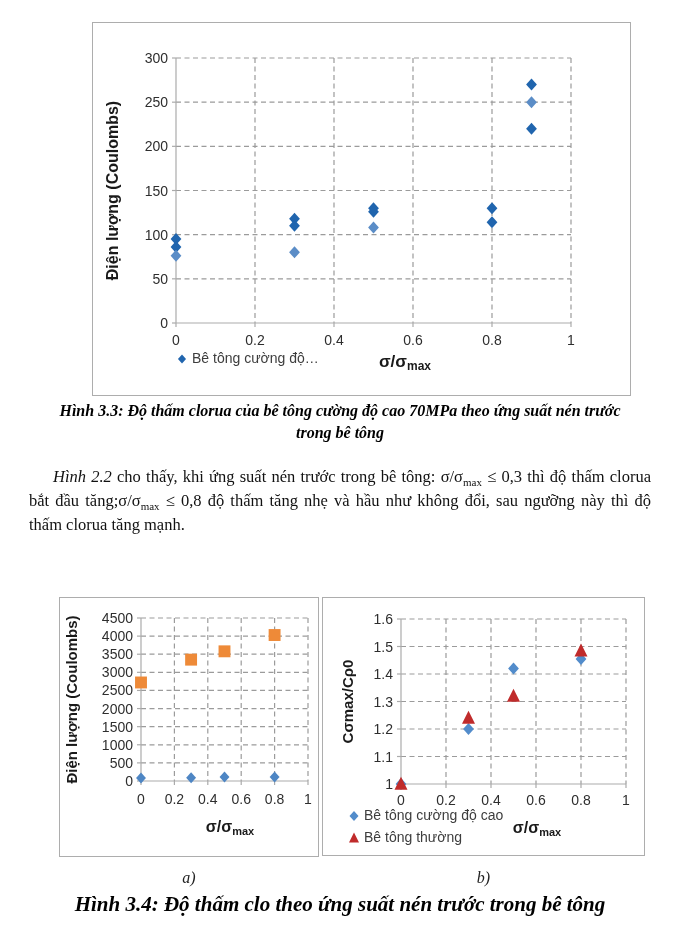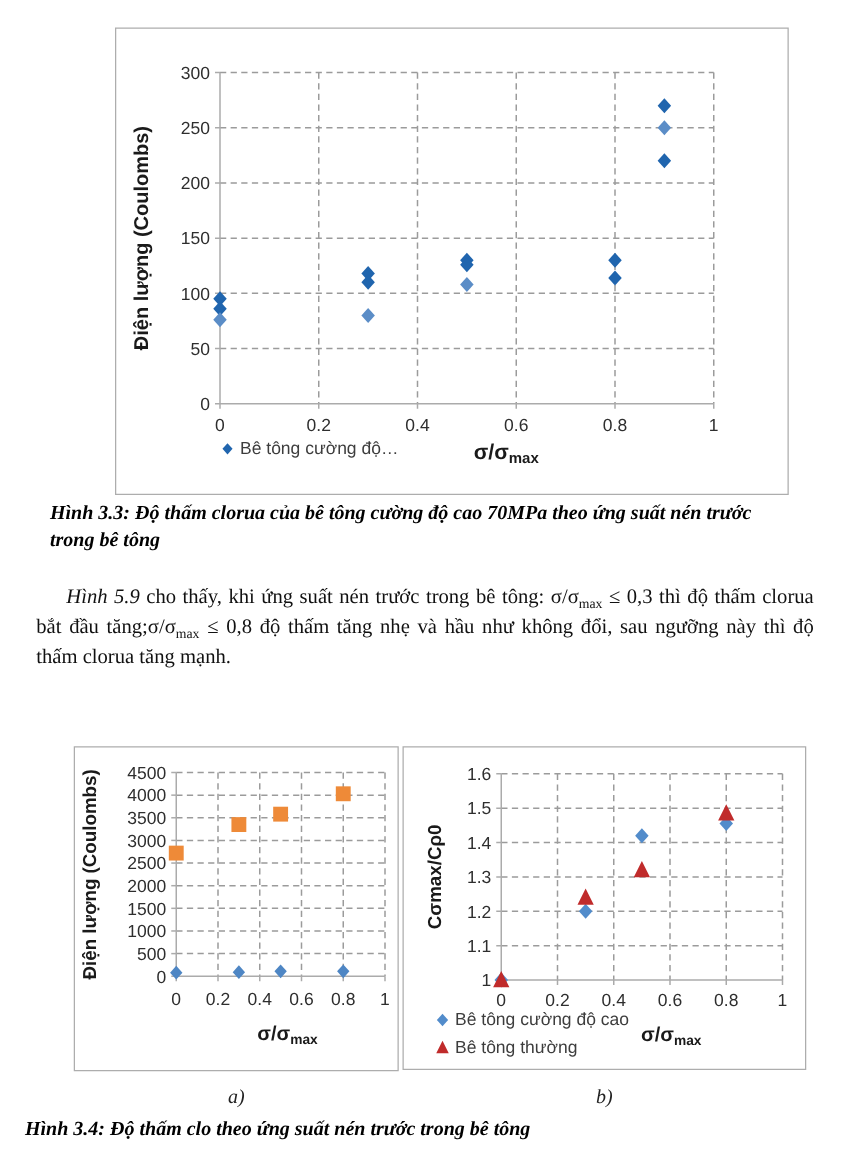--- a/index.html
+++ b/index.html
@@ -2,24 +2,24 @@
 <html><head>
 <meta charset="utf-8">
 <style>
   html,body{margin:0;padding:0;background:#fff;}
   #page{position:relative;width:680px;height:931px;background:#ffffff;overflow:hidden;
         font-family:"Liberation Serif",serif;color:#111;}
   .chart-box{position:absolute;background:#fff;border:1px solid #adadad;box-sizing:border-box;}
   #fig33-box{left:92px;top:22px;width:539px;height:374px;}
   #fig34a-box{left:59px;top:597px;width:260px;height:260px;}
   #fig34b-box{left:322px;top:597px;width:323px;height:259px;}
-  .caption{position:absolute;font-weight:bold;font-style:italic;
+  .caption{position:absolute;text-align:center;font-weight:bold;font-style:italic;
            font-size:16px;line-height:22px;color:#000;}
   #caption33{left:40px;right:40px;top:400px;}
-  #caption34{left:20px;right:20px;top:893px;font-size:16px;}
+  #caption34{left:20px;right:20px;top:893px;font-size:21px;}
   .para{position:absolute;left:29px;right:29px;text-align:justify;
         font-size:16.5px;line-height:24px;text-indent:24px;}
   #para1{top:448px;}
   #para2{top:524px;}
   .para sub{font-size:11px;line-height:0;}
   .sublabel{position:absolute;top:869px;text-align:center;font-style:italic;
             font-size:16px;color:#222;}
   #label-a{left:59px;width:260px;}
   #label-b{left:322px;width:323px;}
   svg text{user-select:none;}
@@ -96,21 +96,21 @@
           </g>
           <g font-family="&quot;Liberation Sans&quot;,sans-serif" font-size="14" fill="#3d3d3d">
             <path d="M 89 331.5 L 93.05 336 L 89 340.5 L 84.95 336 Z" fill="#2065AE"></path>
             <text x="99" y="340">Bê tông cường độ…</text>
           </g>
         </svg></div>
   </div>
 
   <div id="caption33" class="caption">Hình 3.3: Độ thấm clorua của bê tông cường độ cao 70MPa theo ứng suất nén trước trong bê tông</div>
 
-  <p id="para1" class="para"><i>Hình 5.9</i><span> cho thấy, khi ứng suất nén trước trong bê tông: σ/σ</span><sub>max</sub><span> ≤ 0,3 thì độ thấm clorua bắt đầu tăng;σ/σ</span><sub>max</sub><span>  ≤ 0,8 độ thấm tăng nhẹ và hầu như không đổi, sau ngưỡng này thì độ thấm clorua tăng mạnh.</span></p>
+  <p id="para1" class="para"><i>Hình 2.2</i><span> cho thấy, khi ứng suất nén trước trong bê tông: σ/σ</span><sub>max</sub><span> ≤ 0,3 thì độ thấm clorua bắt đầu tăng;σ/σ</span><sub>max</sub><span>  ≤ 0,8 độ thấm tăng nhẹ và hầu như không đổi, sau ngưỡng này thì độ thấm clorua tăng mạnh.</span></p>
 
 
   <div id="fig34a-box" class="chart-box">
     <div><svg width="258" height="258">
           <g stroke="#9b9b9b" stroke-width="1.2" stroke-dasharray="5 3.5">
             <line x1="81" x2="248" y1="164.88888888888889" y2="164.88888888888889"></line>
             <line x1="81" x2="248" y1="146.77777777777777" y2="146.77777777777777"></line>
             <line x1="81" x2="248" y1="128.66666666666669" y2="128.66666666666669"></line>
             <line x1="81" x2="248" y1="110.55555555555556" y2="110.55555555555556"></line>
             <line x1="81" x2="248" y1="92.44444444444444" y2="92.44444444444444"></line>

